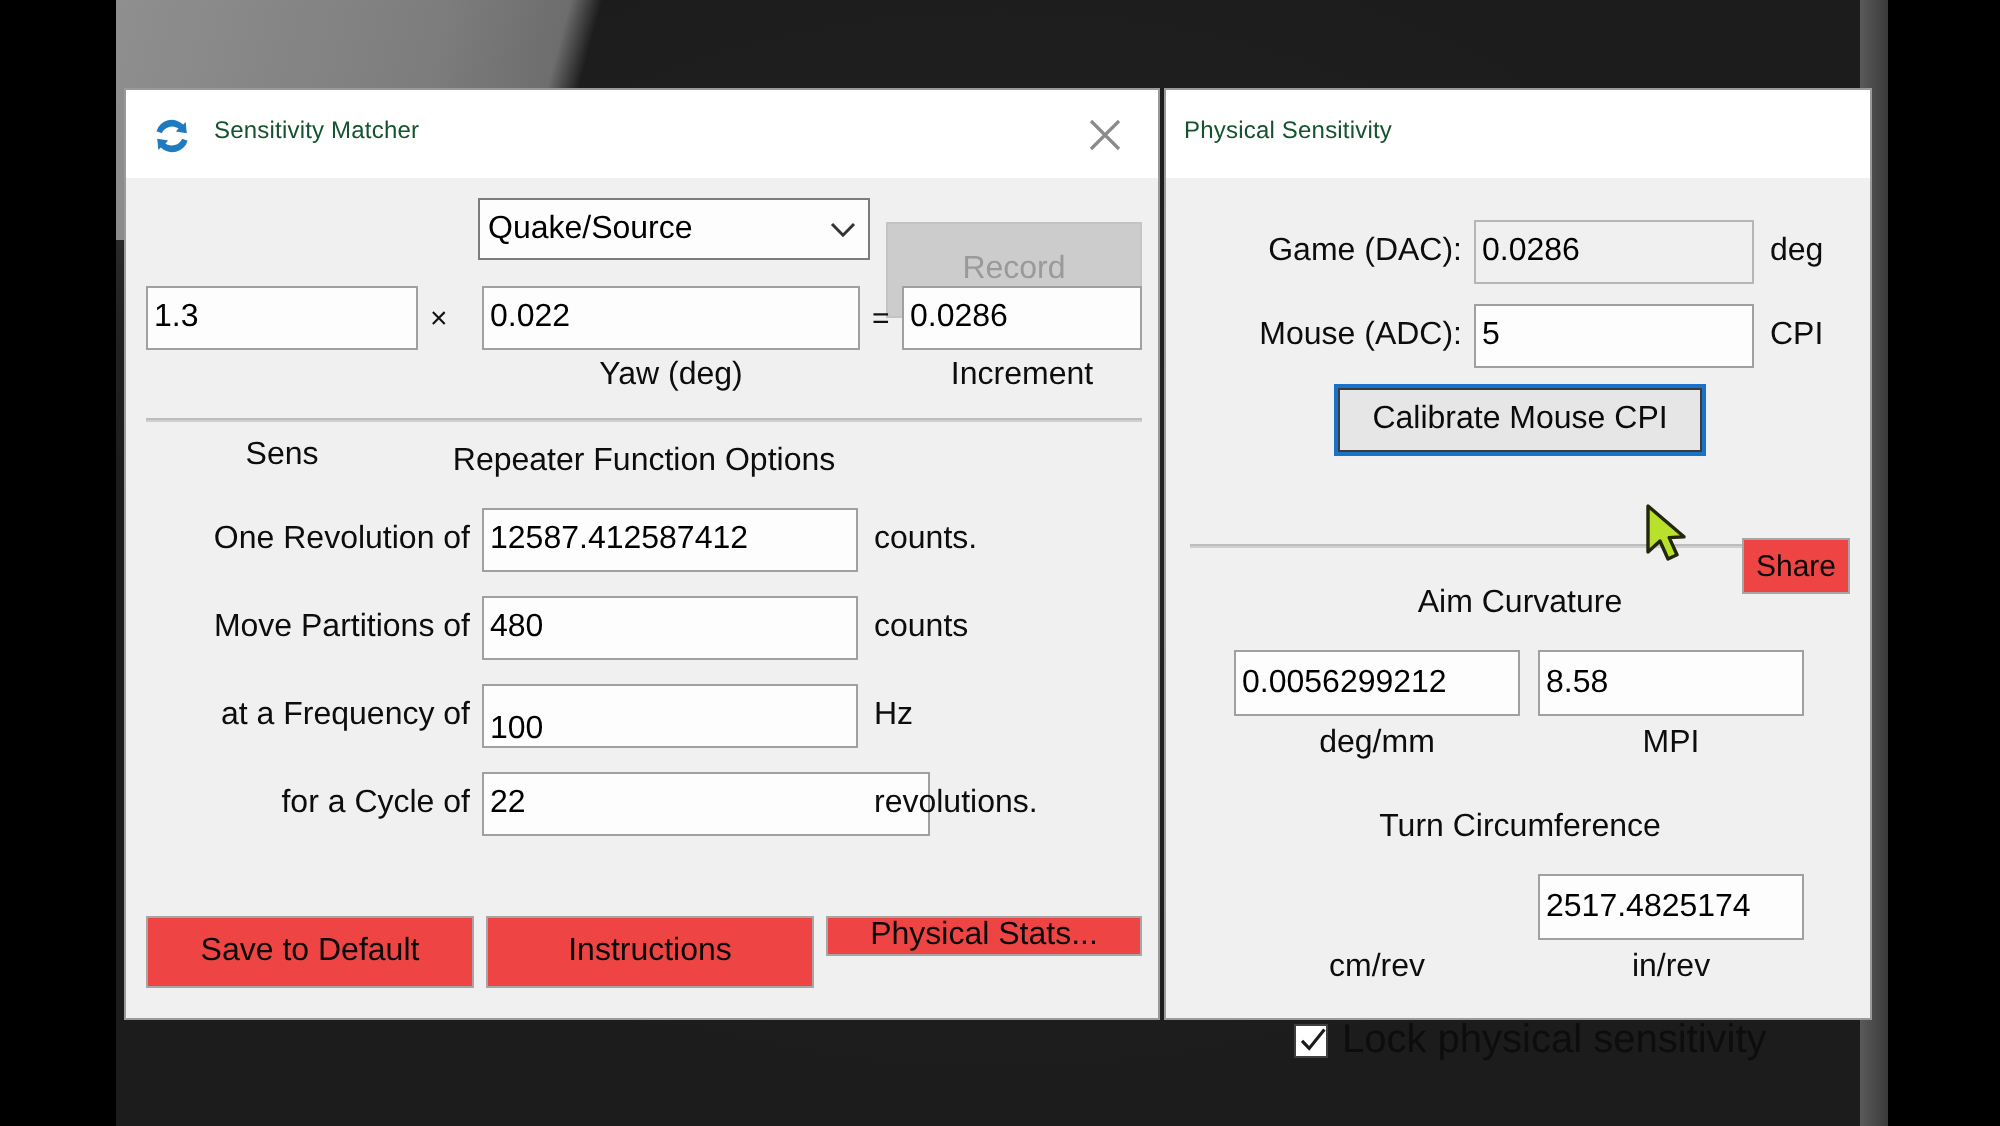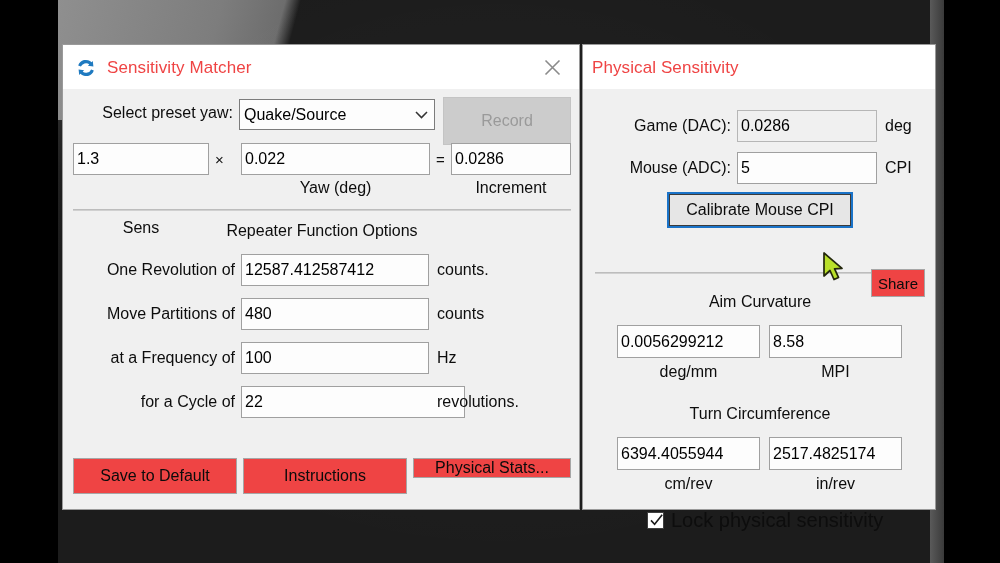--- a/index.html
+++ b/index.html
@@ -23,21 +23,21 @@
     opacity:.55;
   }
   .bg-rightedge{position:absolute;left:930px;top:0;width:14px;height:563px;background:linear-gradient(90deg,#5a5a5a,#3a3a3a);}
   .bg-vign{position:absolute;left:58px;top:0;width:884px;height:563px;
     background:radial-gradient(ellipse at 50% 45%, rgba(255,255,255,.035), rgba(0,0,0,0) 70%);}
 
   
   .window{position:absolute;background:#f0f0f0;border:1px solid #9a9a9a;
     box-shadow:0 0 0 1px rgba(255,255,255,.35) inset;}
   .titlebar{background:#ffffff;position:relative;}
-  .title-txt{position:absolute;font-size:17px;color:#ef4444;letter-spacing:.1px;white-space:nowrap;}
+  .title-txt{position:absolute;font-size:12px;color:#14532d;letter-spacing:.1px;white-space:nowrap;}
   .win-body{position:absolute;left:0;right:0;background:#f0f0f0;}
 
   
   .closebtn{position:absolute;width:46px;height:30px;display:flex;align-items:center;justify-content:center;cursor:default;}
   .closebtn svg{display:block;}
 
   
   .app-icon{position:absolute;width:22px;height:22px;}
 
   
@@ -99,30 +99,29 @@
       <div class="title-txt" style="left:44px;top:13px;">Sensitivity Matcher</div>
       <div class="closebtn" style="right:4px;top:7px;">
         <svg width="17" height="17" viewBox="0 0 17 17">
           <path d="M1.5 1.5 L15.5 15.5 M15.5 1.5 L1.5 15.5" stroke="#8b8b8b" stroke-width="1.6" fill="none"></path>
         </svg>
       </div>
     </div>
 
     <div class="win-body" style="top:44px;bottom:0;">
 
-      <div class="lbl lbl-r" style="left:10px;top:15px;width:160px;">Select preset yaw:</div>
       <div class="combo" style="left:176px;top:10px;width:196px;height:31px;">
         <span class="cv">Quake/Source</span>
         <span class="chev">
           <svg width="13" height="8" viewBox="0 0 13 8">
               <path d="M1 1 L6.5 6.6 L12 1" stroke="#333" stroke-width="1.5" fill="none"></path>
             </svg>
         </span>
       </div>
-      <div class="btn disabled" style="left:380px;top:8px;width:128px;height:48px;">Record</div>
+      <div class="btn disabled" style="left:380px;top:22px;width:128px;height:48px;">Record</div>
 
       <div class="tf" style="left:10px;top:54px;width:136px;height:32px;">
         <span>1.3</span>
       </div>
       <div class="mult" style="left:152px;top:62px;">×</div>
       <div class="tf" style="left:178px;top:54px;width:189px;height:32px;">
         <span>0.022</span>
       </div>
       <div class="mult" style="left:373px;top:62px;">=</div>
       <div class="tf" style="left:388px;top:54px;width:120px;height:32px;">
@@ -143,21 +142,21 @@
       </div>
       <div class="lbl" style="left:374px;top:172px;">counts.</div>
 
       <div class="lbl lbl-r" style="left:4px;top:216px;width:168px;">Move Partitions of</div>
       <div class="tf" style="left:178px;top:209px;width:188px;height:32px;">
         <span>480</span>
       </div>
       <div class="lbl" style="left:374px;top:216px;">counts</div>
 
       <div class="lbl lbl-r" style="left:4px;top:260px;width:168px;">at a Frequency of</div>
-      <div class="tf" style="left:178px;top:253px;width:188px;height:32px;">
+      <div class="tf" style="left:178px;top:253px;width:188px;height:32px;align-items:flex-end;">
         <span>100</span>
       </div>
       <div class="lbl" style="left:374px;top:260px;">Hz</div>
 
       <div class="lbl lbl-r" style="left:4px;top:304px;width:168px;">for a Cycle of</div>
       <div class="tf" style="left:178px;top:297px;width:224px;height:32px;">
         <span>22</span>
       </div>
       <div class="lbl" style="left:374px;top:304px;">revolutions.</div>
 
@@ -197,23 +196,20 @@
       <div class="tf" style="left:34px;top:236px;width:143px;height:33px;">
         <span>0.0056299212</span>
       </div>
       <div class="tf" style="left:186px;top:236px;width:133px;height:33px;">
         <span>8.58</span>
       </div>
       <div class="lbl lbl-c" style="left:34px;top:274px;width:143px;">deg/mm</div>
       <div class="lbl lbl-c" style="left:186px;top:274px;width:133px;">MPI</div>
 
       <div class="lbl lbl-c" style="left:12px;top:316px;width:330px;">Turn Circumference</div>
-      <div class="tf" style="left:34px;top:348px;width:143px;height:33px;">
-        <span>6394.4055944</span>
-      </div>
       <div class="tf" style="left:186px;top:348px;width:133px;height:33px;">
         <span>2517.4825174</span>
       </div>
       <div class="lbl lbl-c" style="left:34px;top:386px;width:143px;">cm/rev</div>
       <div class="lbl lbl-c" style="left:186px;top:386px;width:133px;">in/rev</div>
 
       <div class="chk-row" style="left:64px;top:420px;">
         <span class="chk">
           <svg width="15" height="15" viewBox="0 0 15 15">
               <path d="M2 7.4 L5.6 11.2 L13.2 1.8" stroke="#1b1b1b" stroke-width="1.6" fill="none"></path>

